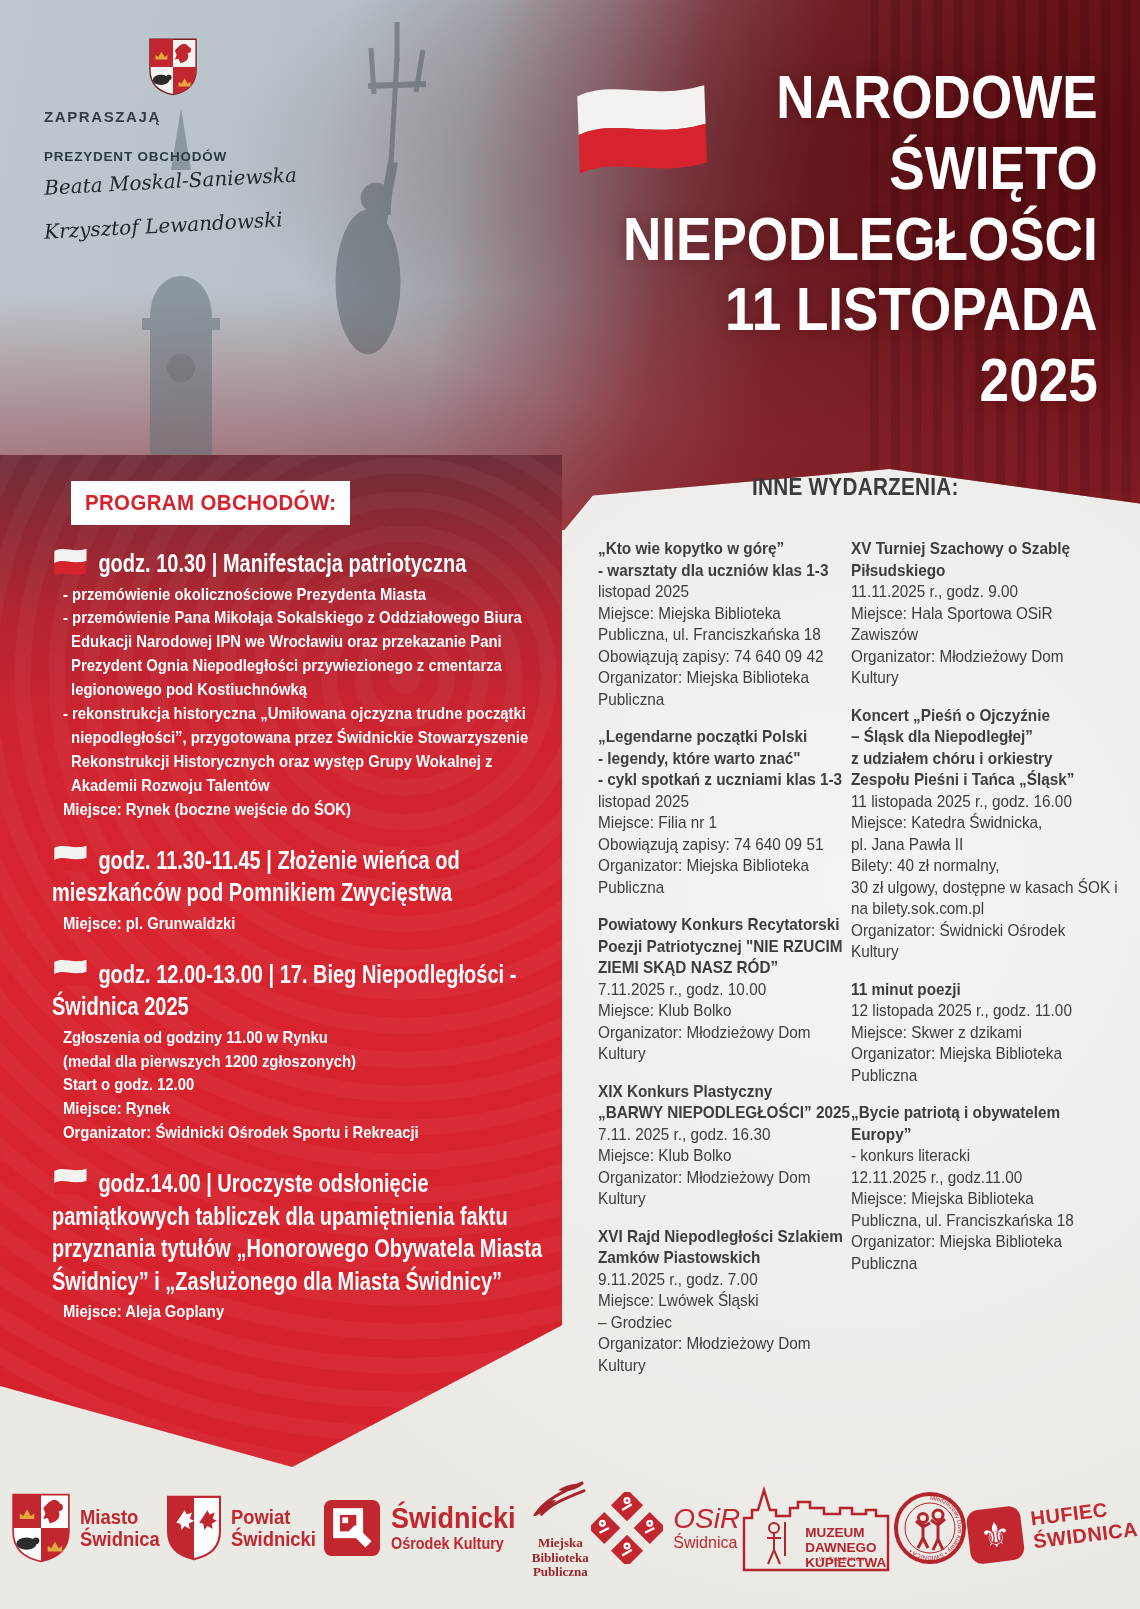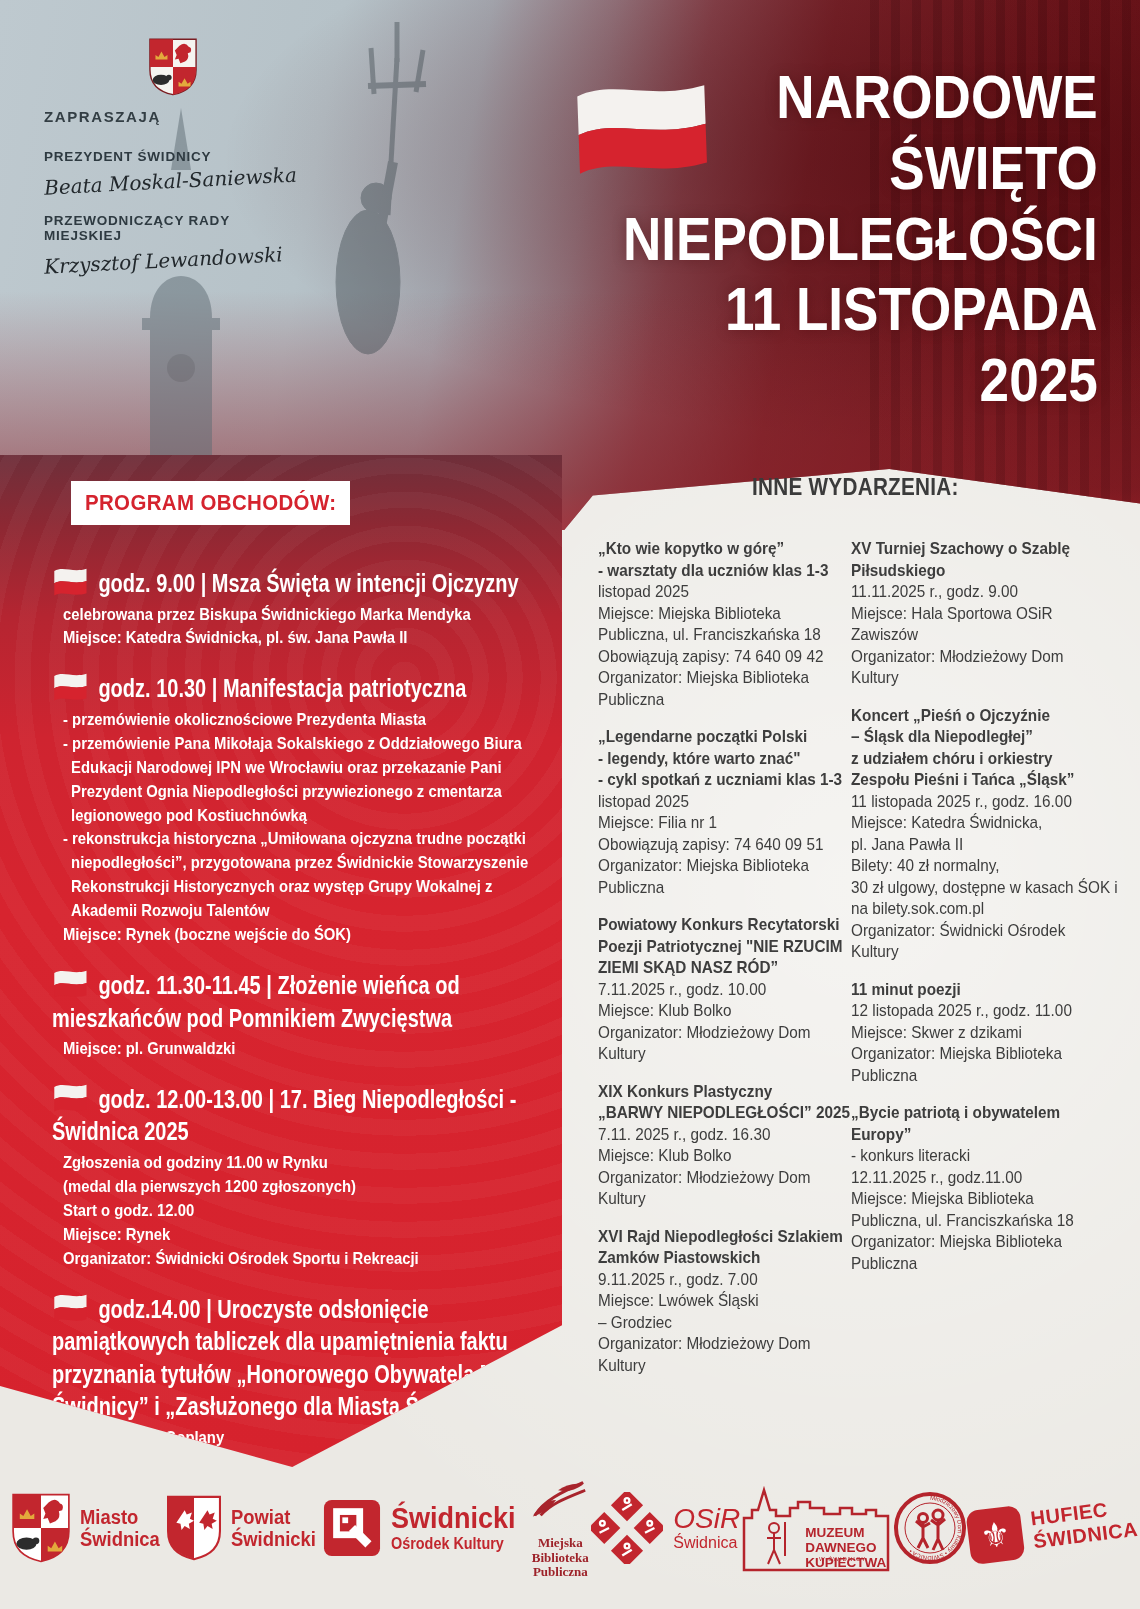--- a/index.html
+++ b/index.html
@@ -130,51 +130,41 @@
         <path d="M1 1 H51 V34 Q51 56 26 61 Q1 56 1 34 Z" fill="#f6f4f0" stroke="#7a1d22" stroke-width="1.5"></path>
         <path d="M1 1 H26 V31 H1 Z" fill="#c2262e"></path>
         <path d="M26 31 H51 V34 Q51 56 26 61 Z" fill="#c2262e"></path>
         <path d="M7 23 h13 v-5 l-3.2 2.2 -3.3-6 -3.3 6 -3.2-2.2 z" fill="#e3a93c"></path>
         <path d="M33 8 q6 -5 10 1 q4 1 2 6 l-3 1 q2 6 -3 9 l-5 2 -2 -5 -4 1 2 -5 -2 -5 z" fill="#c2262e"></path>
         <ellipse cx="13" cy="45" rx="9" ry="5.5" fill="#2c2c2c"></ellipse>
         <circle cx="21.5" cy="42.5" r="3" fill="#2c2c2c"></circle>
         <path d="M32 52 h13 v-5 l-3.2 2.2 -3.3-6 -3.3 6 -3.2-2.2 z" fill="#e3a93c"></path>
       </svg>
       <div class="inv-zapr">ZAPRASZAJĄ</div>
-      <div class="inv-label">PREZYDENT ŚWIDNICY</div>
+      <div class="inv-label">PREZYDENT OBCHODÓW</div>
       <div class="signature">Beata Moskal-Saniewska</div>
-      <div class="inv-label">PRZEWODNICZĄCY RADY MIEJSKIEJ</div>
       <div class="signature">Krzysztof Lewandowski</div>
     </div>
 
     <svg class="title-flag" width="148" height="100" viewBox="0 0 64 44">
         <use href="#flagdef"></use>
       </svg>
 
     <div class="title">
       <div>NARODOWE</div>
       <div>ŚWIĘTO</div>
       <div>NIEPODLEGŁOŚCI</div>
       <div>11 LISTOPADA</div>
       <div>2025</div>
     </div>
   </div>
 
   <div class="red-panel">
     <div class="prog-box">PROGRAM OBCHODÓW:</div>
 
-    <div class="p-item first">
-      <div class="p-title"><svg class="p-flag" width="46" height="32" viewBox="0 0 64 44">
-            <use href="#flagdef"></use>
-          </svg><span>godz. 9.00 | Msza Święta w intencji Ojczyzny</span></div>
-      <div class="p-details">
-        <div class="p-det">celebrowana przez Biskupa Świdnickiego Marka Mendyka</div>
-        <div class="p-det">Miejsce: Katedra Świdnicka, pl. św. Jana Pawła II</div>
-      </div>
-    </div>
 
     <div class="p-item">
       <div class="p-title"><svg class="p-flag" width="46" height="32" viewBox="0 0 64 44">
             <use href="#flagdef"></use>
           </svg><span>godz. 10.30 | Manifestacja patriotyczna</span></div>
       <div class="p-details">
         <div class="p-det dash">- przemówienie okolicznościowe Prezydenta Miasta</div>
         <div class="p-det dash">- przemówienie Pana Mikołaja Sokalskiego z Oddziałowego Biura Edukacji Narodowej  IPN we Wrocławiu oraz przekazanie Pani Prezydent Ognia Niepodległości przywiezionego  z cmentarza legionowego pod Kostiuchnówką</div>
         <div class="p-det dash">- rekonstrukcja historyczna „Umiłowana ojczyzna trudne początki niepodległości”,  przygotowana przez Świdnickie Stowarzyszenie Rekonstrukcji Historycznych  oraz występ Grupy Wokalnej z Akademii Rozwoju Talentów</div>
         <div class="p-det">Miejsce: Rynek (boczne wejście do ŚOK)</div>

